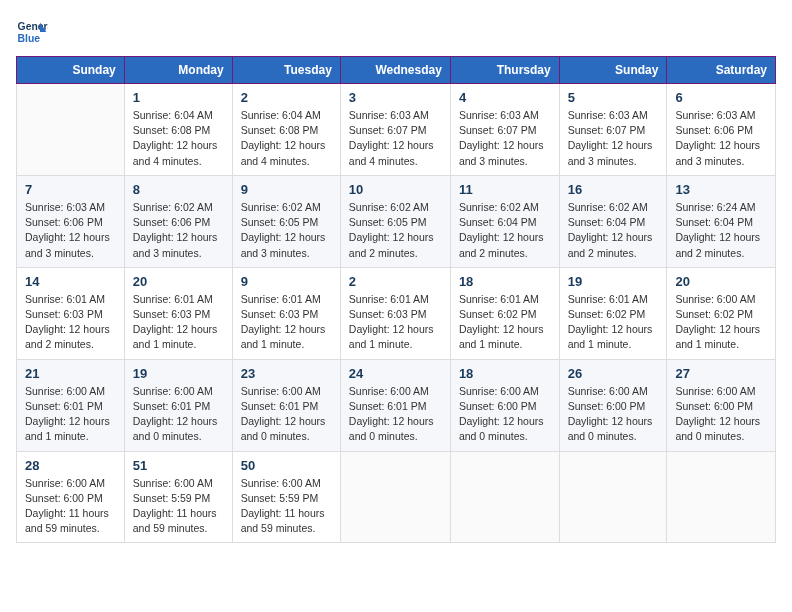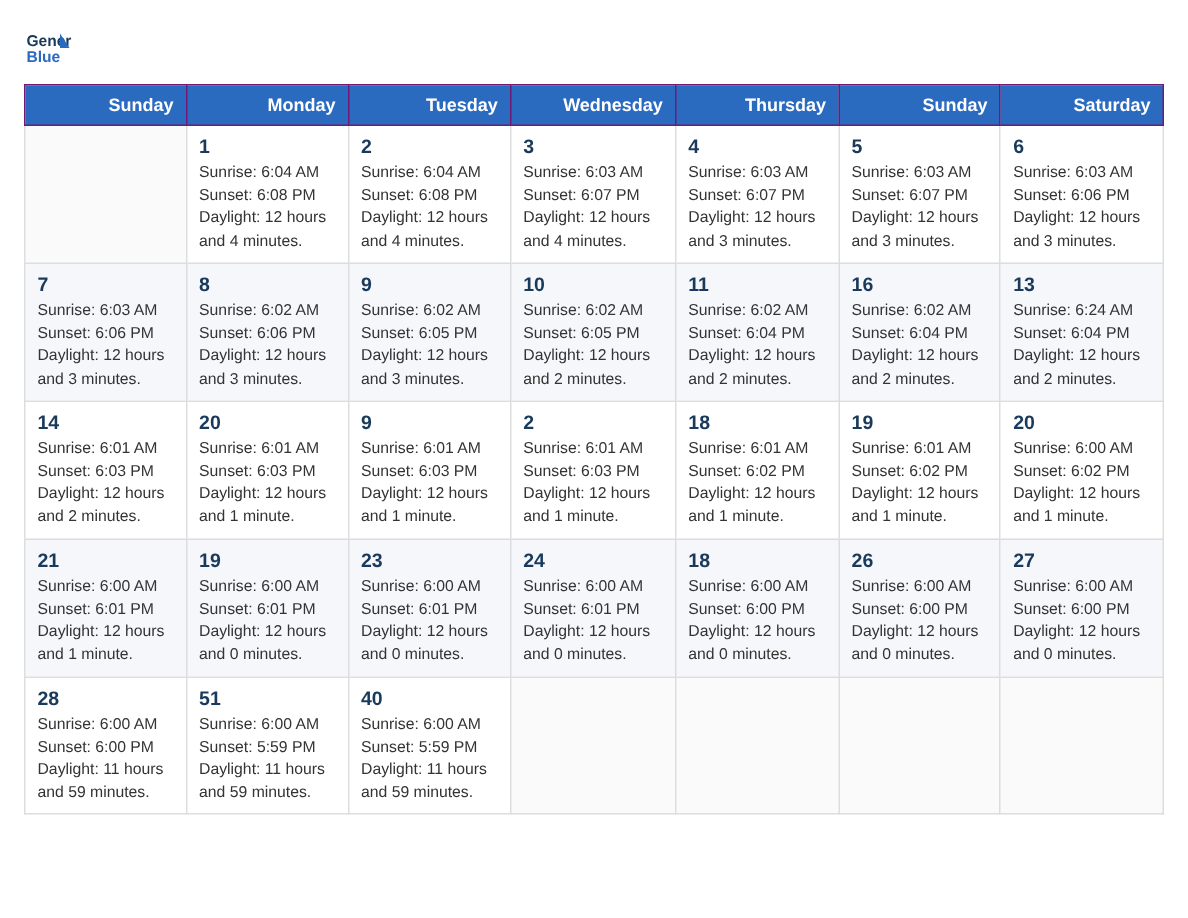--- a/index.html
+++ b/index.html
@@ -322,21 +322,21 @@
 and 59 minutes.</div>
         </td>
         <td>
           <span class="day-number">51</span>
           <div class="day-info">Sunrise: 6:00 AM
 Sunset: 5:59 PM
 Daylight: 11 hours
 and 59 minutes.</div>
         </td>
         <td>
-          <span class="day-number">40</span>
+          <span class="day-number">50</span>
           <div class="day-info">Sunrise: 6:00 AM
 Sunset: 5:59 PM
 Daylight: 11 hours
 and 59 minutes.</div>
         </td>
         <td class="empty-cell"></td>
         <td class="empty-cell"></td>
         <td class="empty-cell"></td>
         <td class="empty-cell"></td>
       </tr>

